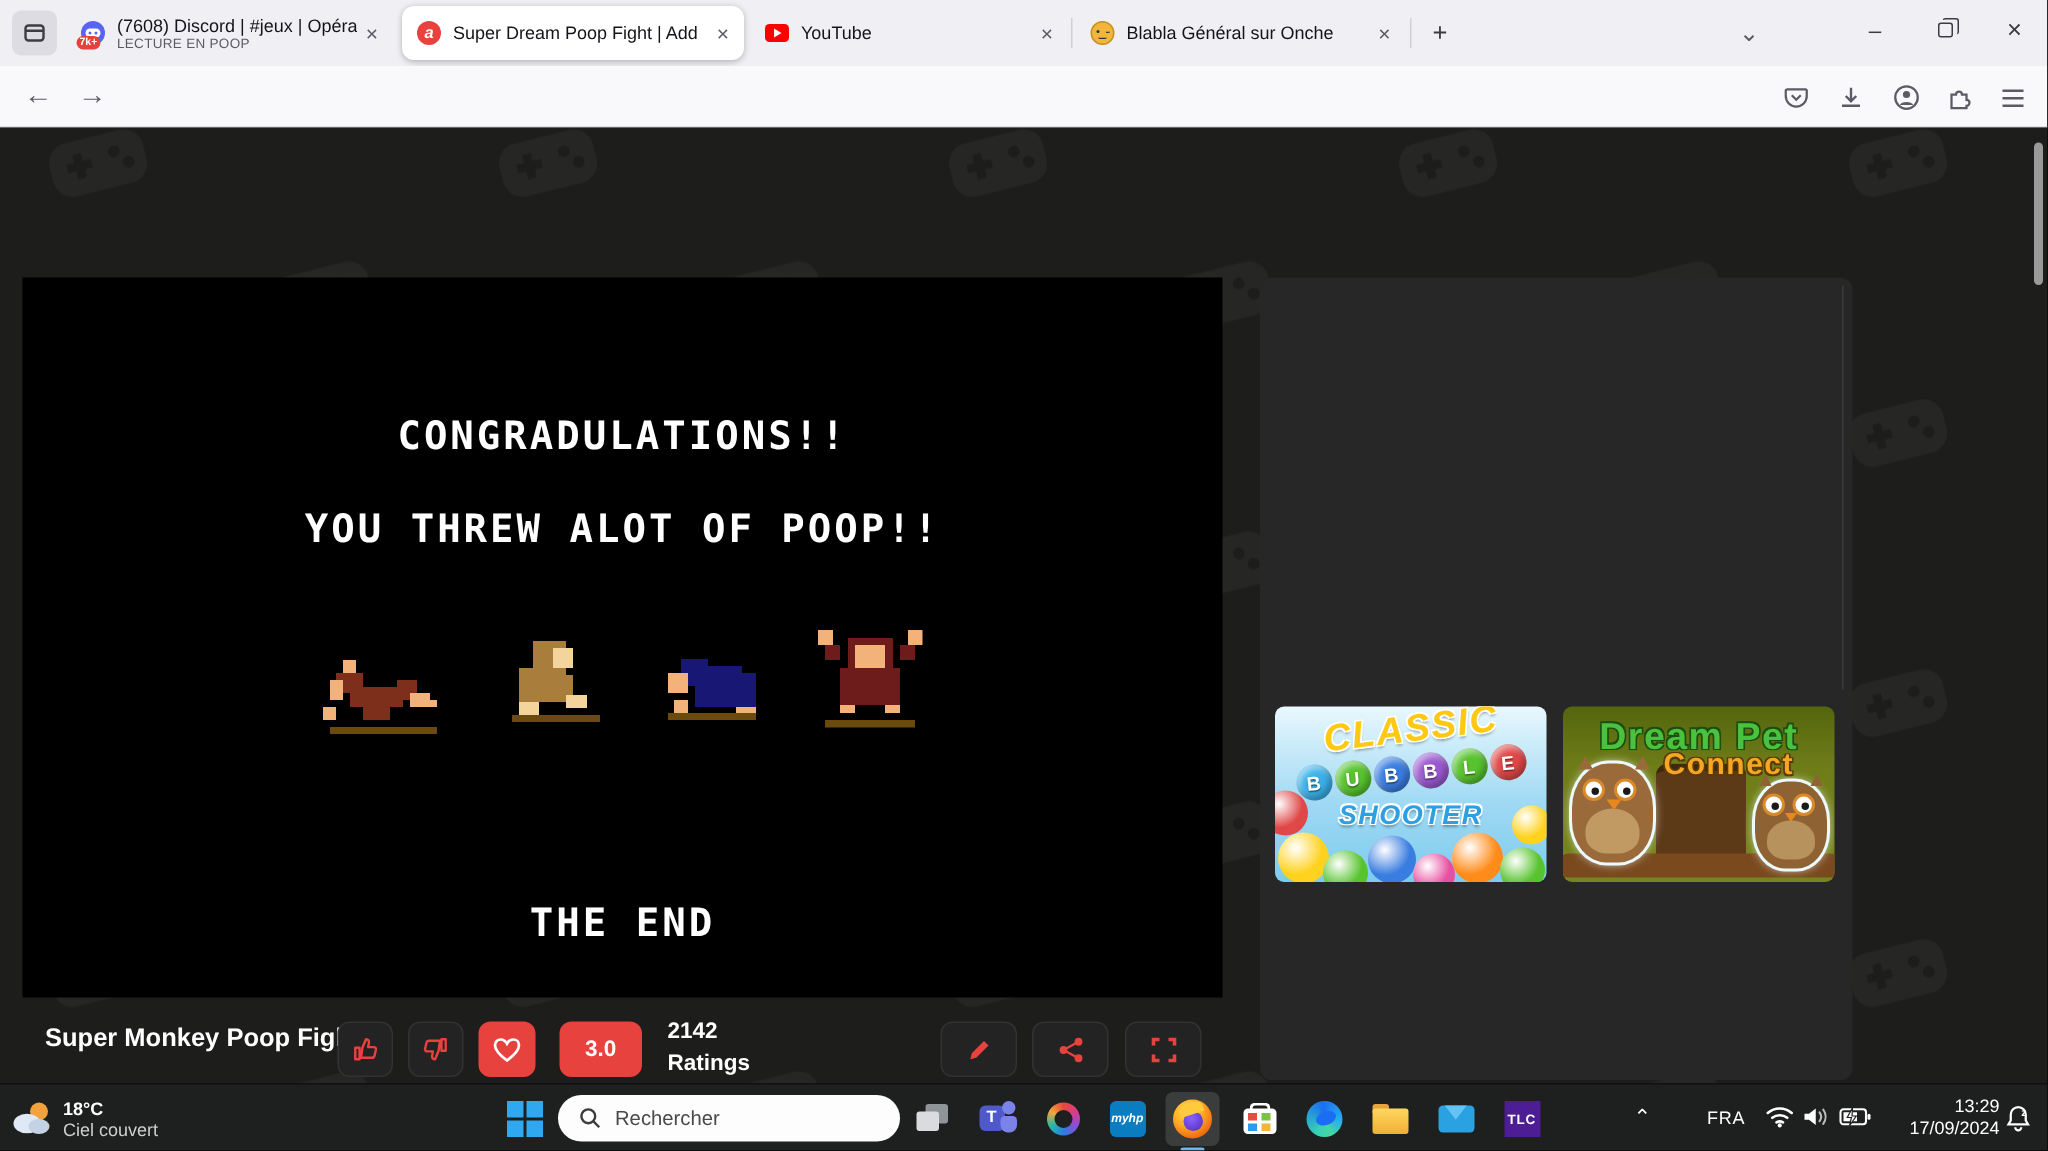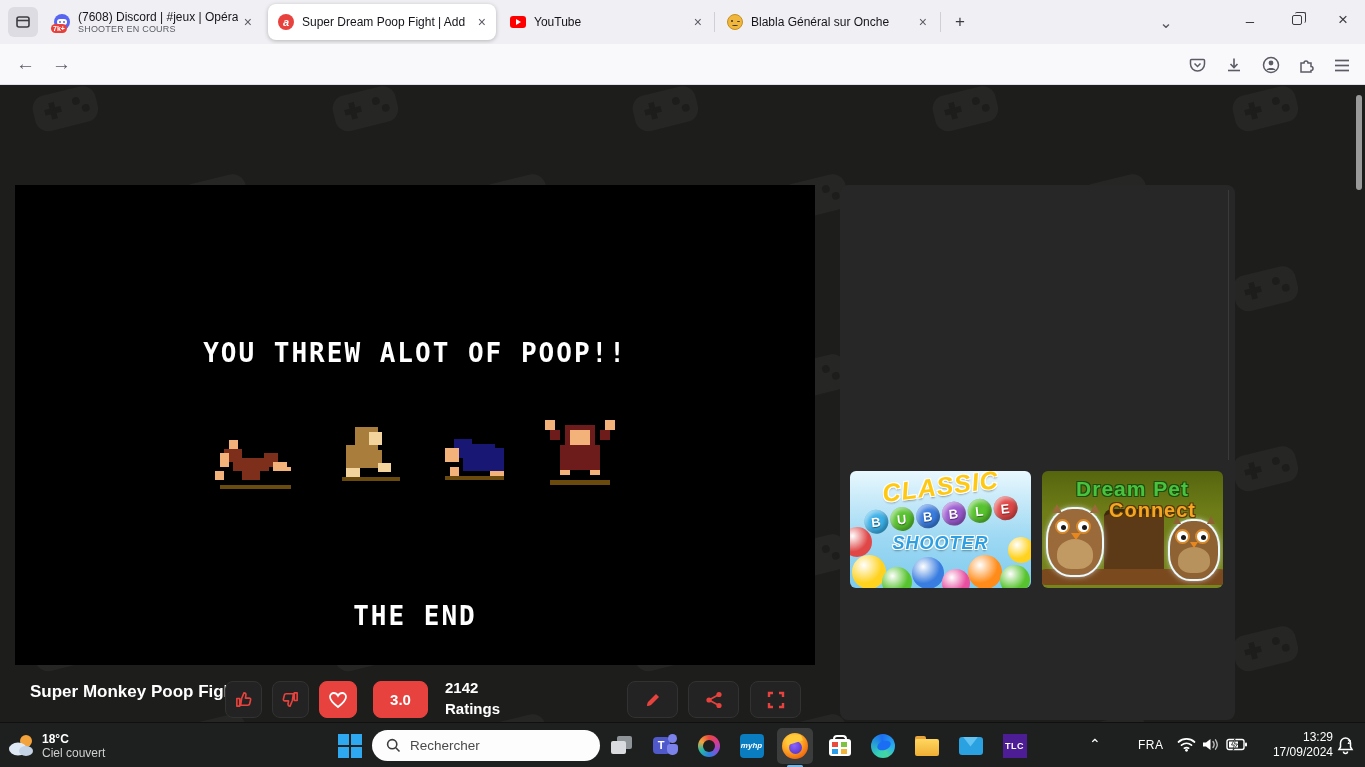--- a/index.html
+++ b/index.html
@@ -75,21 +75,21 @@
       <div class="favicon">
         <div style="width:16px;height:16px;border-radius:50%;background:#5865f2;position:relative;">
           <div style="position:absolute;left:3px;top:5px;width:10px;height:6px;background:#fff;border-radius:3px;"></div>
           <div style="position:absolute;left:5px;top:7px;width:2px;height:2px;background:#5865f2;border-radius:50%;"></div>
           <div style="position:absolute;left:9px;top:7px;width:2px;height:2px;background:#5865f2;border-radius:50%;"></div>
         </div>
         <div style="position:absolute;left:-3px;bottom:-3px;background:#e8413c;color:#fff;font-size:7px;font-weight:bold;border-radius:5px;padding:1px 2px;line-height:1;">7k+</div>
       </div>
       <div style="overflow:hidden;">
         <div class="tab-title">(7608) Discord | #jeux | Opératio</div>
-        <div class="tab-sub">SHOOTER EN COURS</div>
+        <div class="tab-sub">LECTURE EN POOP</div>
       </div>
       <div class="tab-close">×</div>
     </div>
 
     <div class="tab active" style="left:268px; width:228px;">
       <div class="favicon">
         <div style="width:16px;height:16px;border-radius:50%;background:#e8423e;display:flex;align-items:center;justify-content:center;color:#fff;font-size:11px;font-weight:bold;font-style:italic;">a</div>
       </div>
       <div class="tab-title" style="flex:1;">Super Dream Poop Fight | Add</div>
       <div class="tab-close">×</div>
@@ -196,20 +196,21 @@
               <rect x="16.5" y="8.5" width="6" height="17" fill="#1d1d1c"></rect>
             <circle cx="44" cy="13" r="4" fill="#1d1d1c"></circle>
               <circle cx="52" cy="22" r="4" fill="#1d1d1c"></circle>
           </g>
         </pattern>
       </defs>
       <rect width="1365" height="637" fill="url(#gp)"></rect>
     </svg>
 
     <div class="game-screen">
+      <div class="pxtext" style="top:91px;">CONGRADULATIONS!!</div>
       <div class="pxtext" style="top:153px;">YOU THREW ALOT OF POOP!!</div>
 
       <svg class="sprite" style="left:200px;top:255px;" width="81" height="58" viewBox="0 0 18 13" shape-rendering="crispEdges">
         <rect x="3" y="0" width="2" height="2" fill="#f2b27a"></rect>
           <rect x="2" y="2" width="4" height="3" fill="#7e2f1b"></rect>
         <rect x="1" y="3" width="2" height="3" fill="#f2b27a"></rect>
           <rect x="4" y="4" width="8" height="3" fill="#7e2f1b"></rect>
         <rect x="11" y="3" width="3" height="3" fill="#7e2f1b"></rect>
           <rect x="13" y="5" width="3" height="2" fill="#f2b27a"></rect>
         <rect x="6" y="7" width="4" height="2" fill="#7e2f1b"></rect>
@@ -337,21 +338,21 @@
         </div>
 
         <div class="abs" style="left:128px;top:50px;width:48px;height:58px;background:#8f6234;border-radius:45% 45% 42% 42%;box-shadow:0 0 0 2px #eafaff,0 0 7px #fff;">
           <div class="abs" style="left:8px;top:26px;width:32px;height:26px;background:#b8925c;border-radius:50% 50% 40% 40%;"></div>
           <span class="owl-eye" style="left:5px;top:8px;"></span>
             <span class="owl-eye" style="left:25px;top:8px;"></span>
           <div class="abs" style="left:20px;top:21px;width:0;height:0;border-left:4px solid transparent;border-right:4px solid transparent;border-top:6px solid #e8871e;"></div>
           <div class="abs" style="left:3px;top:-5px;width:0;height:0;border-left:4px solid transparent;border-right:4px solid transparent;border-bottom:8px solid #8f6234;"></div>
           <div class="abs" style="left:37px;top:-5px;width:0;height:0;border-left:4px solid transparent;border-right:4px solid transparent;border-bottom:8px solid #8f6234;"></div>
         </div>
-        <div class="abs outline-d" style="left:0;top:6px;width:181px;text-align:center;font-size:21px;font-weight:bold;color:#49c23e;letter-spacing:1px;">Dream Pet</div>
+        <div class="abs outline-d" style="left:0;top:6px;width:181px;text-align:center;font-size:25px;font-weight:bold;color:#49c23e;letter-spacing:1px;">Dream Pet</div>
         <div class="abs outline-b" style="left:40px;top:28px;width:141px;text-align:center;font-size:20px;font-weight:800;color:#f5a623;letter-spacing:1px;">Connect</div>
       </div>
     </div>
 
     <div class="scroll-thumb"></div>
   </div>
 
   <div class="taskbar">
 
     <div class="abs" style="left:6px;top:4px;width:160px;height:38px;display:flex;align-items:center;">

